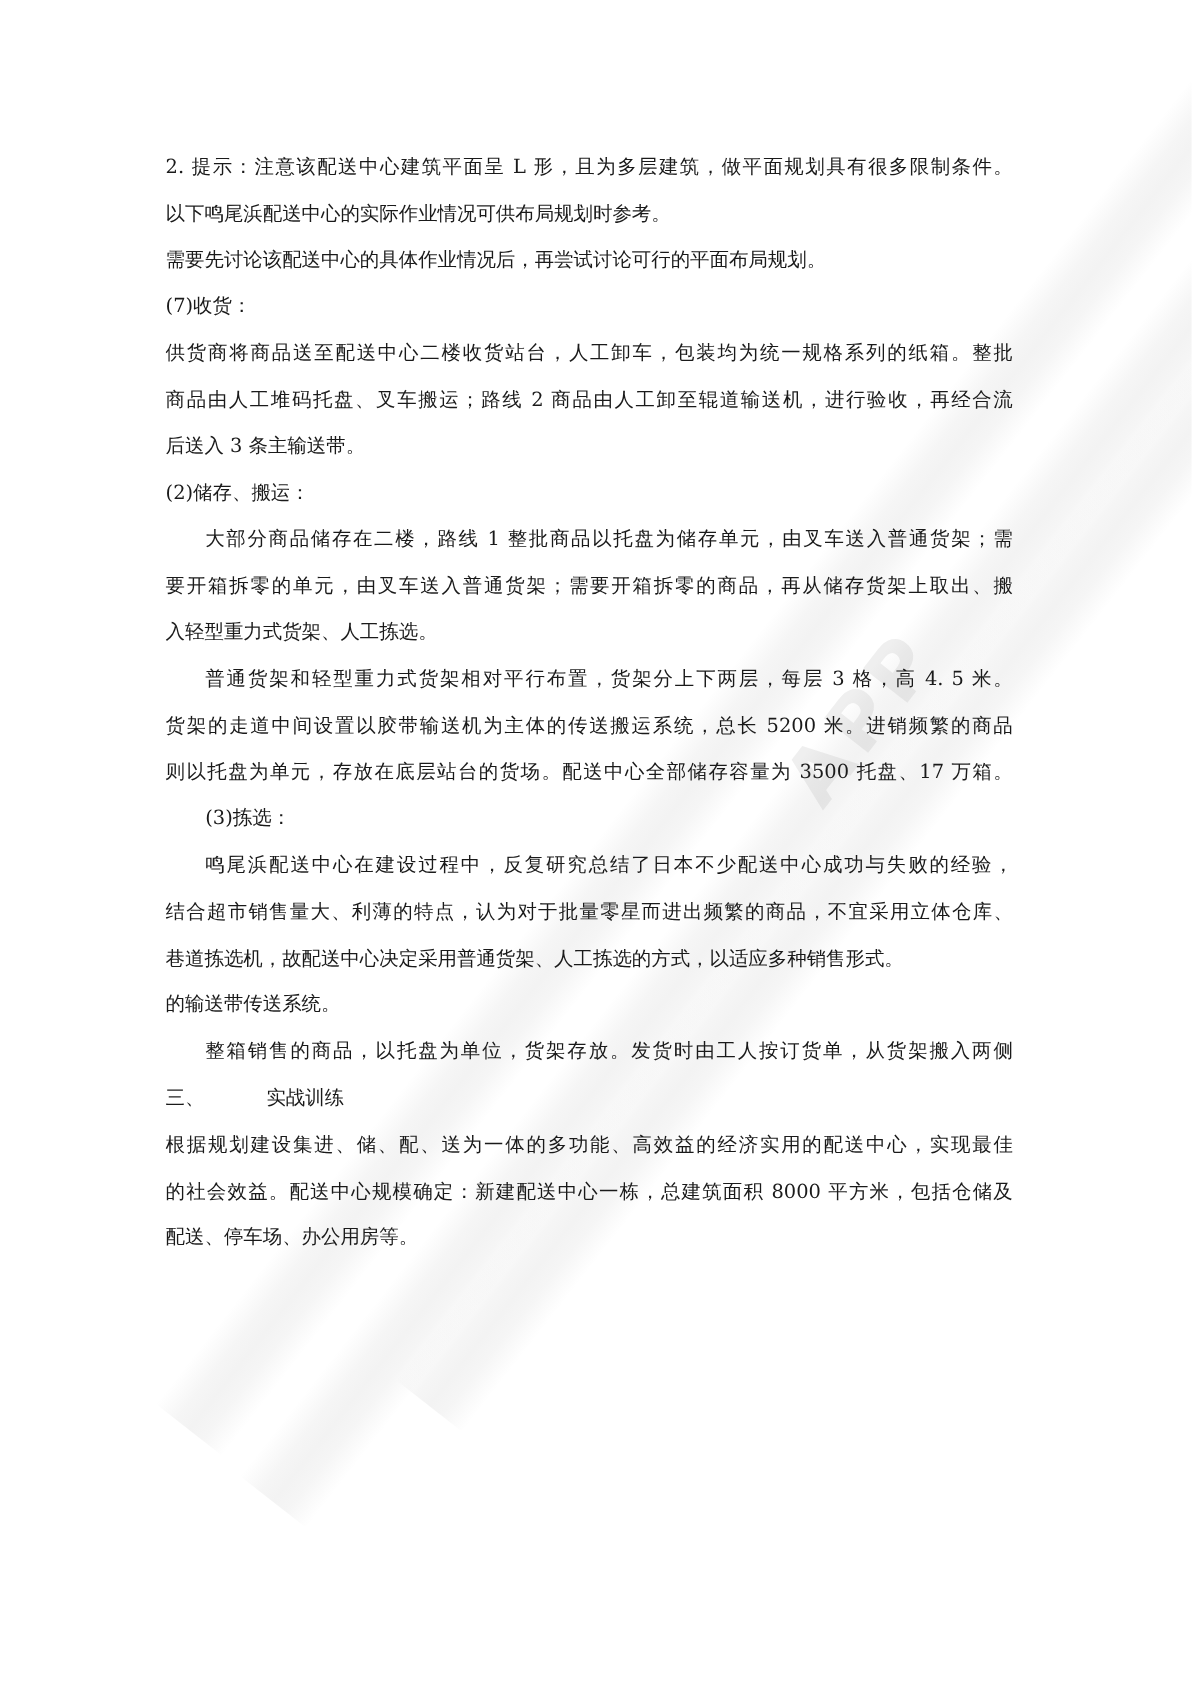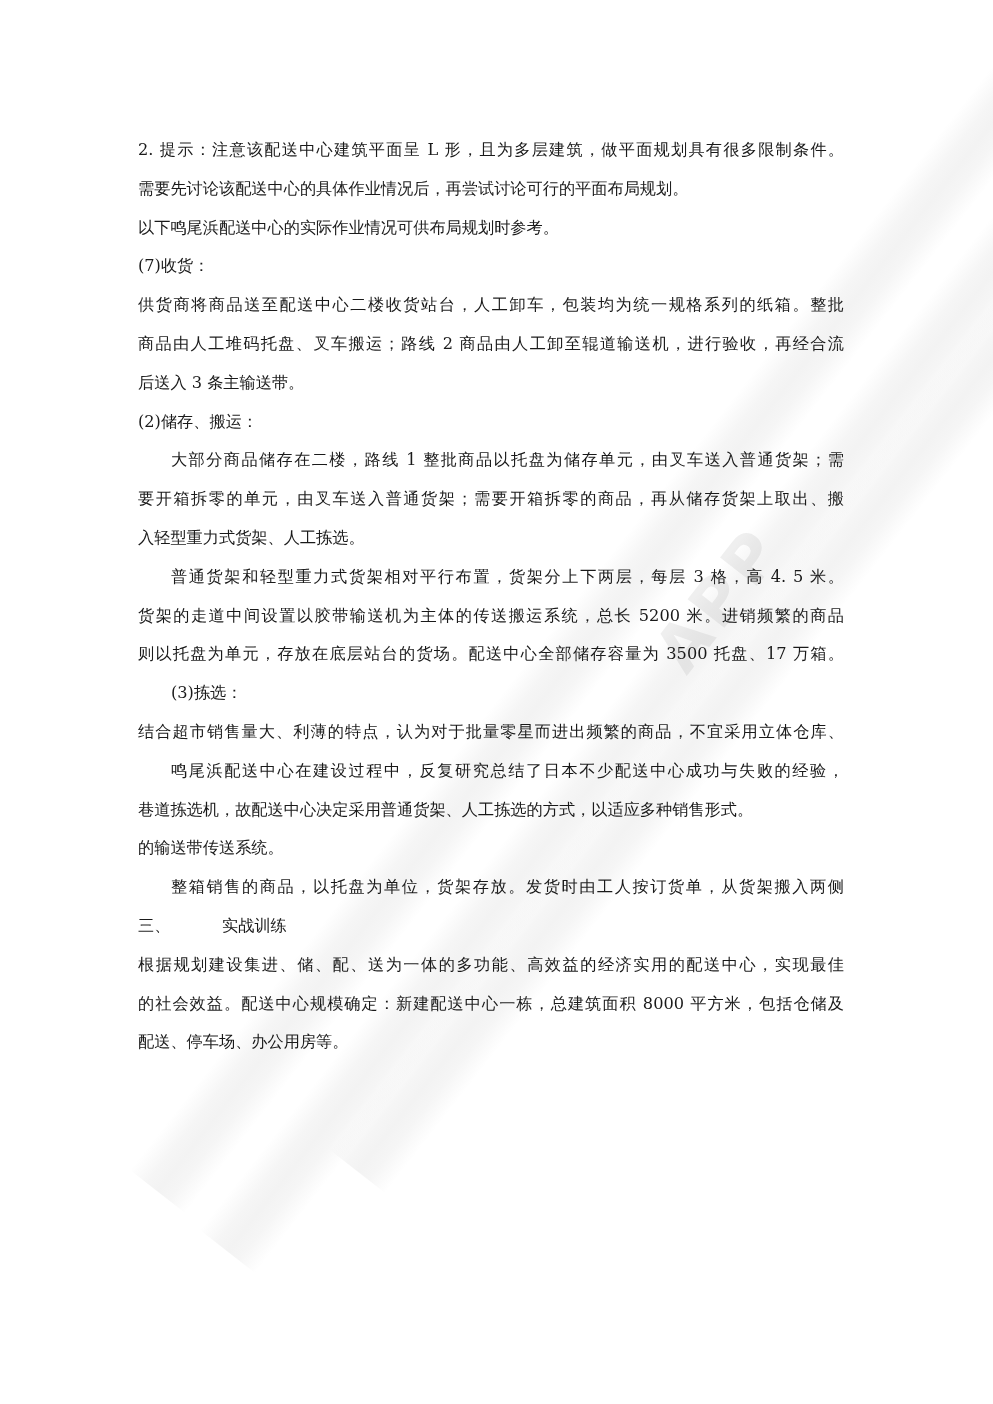--- a/index.html
+++ b/index.html
@@ -12,21 +12,21 @@
   }
   .wm-band {
     position: absolute; width: 1500px; height: 70px;
     background: linear-gradient(180deg, rgba(0,0,0,0) 0%, rgba(120,120,120,0.07) 30%, rgba(120,120,120,0.09) 50%, rgba(120,120,120,0.07) 70%, rgba(0,0,0,0) 100%);
     transform-origin: 0 0; transform: rotate(-52deg);
   }
   .wm-text {
     position: absolute; font-family: "DejaVu Sans", sans-serif; font-size: 64px; font-weight: bold;
     color: rgba(120,120,120,0.12); white-space: nowrap; transform-origin: 0 0; transform: rotate(-52deg); letter-spacing: 6px;
   }
-  .page { position: absolute; left: 138px; top: 131px; width: 706px; }
+  .page { position: absolute; left: 138px; top: 120px; width: 706px; }
   .line {
     font-size: 16.2px; line-height: 38.8px; height: 38.8px; white-space: nowrap; overflow: hidden;
     text-align: justify; text-align-last: justify;
   }
   .line.last { text-align-last: left; }
   .indent { padding-left: 33px; }
   .heading-num { display: inline-block; width: 84px; }
 </style>
 </head>
 <body>
@@ -34,36 +34,36 @@
 <div class="watermark">
   <div class="wm-band" style="left:130px; top:1170px;"></div>
   <div class="wm-band" style="left:200px; top:1230px;"></div>
   <div class="wm-band" style="left:330px; top:1150px;"></div>
   <div class="wm-text" style="left:640px; top:640px;">APP</div>
 </div>
 
 <div class="page" id="page">
   <div id="body-lines">
       <div class="line">2.  提示：注意该配送中心建筑平面呈 L 形，且为多层建筑，做平面规划具有很多限制条件。</div>
+      <div class="line last">以下鸣尾浜配送中心的实际作业情况可供布局规划时参考。</div>
       <div class="line last">需要先讨论该配送中心的具体作业情况后，再尝试讨论可行的平面布局规划。</div>
-      <div class="line last">以下鸣尾浜配送中心的实际作业情况可供布局规划时参考。</div>
       <div class="line last">(7)收货：</div>
       <div class="line">供货商将商品送至配送中心二楼收货站台，人工卸车，包装均为统一规格系列的纸箱。整批</div>
       <div class="line">商品由人工堆码托盘、叉车搬运；路线 2 商品由人工卸至辊道输送机，进行验收，再经合流</div>
       <div class="line last">后送入 3 条主输送带。</div>
       <div class="line last">(2)储存、搬运：</div>
       <div class="line indent">大部分商品储存在二楼，路线 1 整批商品以托盘为储存单元，由叉车送入普通货架；需</div>
       <div class="line">要开箱拆零的单元，由叉车送入普通货架；需要开箱拆零的商品，再从储存货架上取出、搬</div>
       <div class="line last">入轻型重力式货架、人工拣选。</div>
       <div class="line indent">普通货架和轻型重力式货架相对平行布置，货架分上下两层，每层 3 格，高 4. 5 米。</div>
       <div class="line">货架的走道中间设置以胶带输送机为主体的传送搬运系统，总长 5200 米。进销频繁的商品</div>
       <div class="line">则以托盘为单元，存放在底层站台的货场。配送中心全部储存容量为 3500 托盘、17 万箱。</div>
       <div class="line indent last">(3)拣选：</div>
+      <div class="line indent">鸣尾浜配送中心在建设过程中，反复研究总结了日本不少配送中心成功与失败的经验，</div>
       <div class="line">结合超市销售量大、利薄的特点，认为对于批量零星而进出频繁的商品，不宜采用立体仓库、</div>
-      <div class="line indent">鸣尾浜配送中心在建设过程中，反复研究总结了日本不少配送中心成功与失败的经验，</div>
       <div class="line last">巷道拣选机，故配送中心决定采用普通货架、人工拣选的方式，以适应多种销售形式。</div>
       <div class="line last">的输送带传送系统。</div>
       <div class="line indent">整箱销售的商品，以托盘为单位，货架存放。发货时由工人按订货单，从货架搬入两侧</div>
     </div>
   <div class="line last">
     <span class="heading-num">三、</span><span>实战训练</span>
   </div>
   <div id="closing-lines">
       <div class="line">根据规划建设集进、储、配、送为一体的多功能、高效益的经济实用的配送中心，实现最佳</div>
       <div class="line">的社会效益。配送中心规模确定：新建配送中心一栋，总建筑面积 8000 平方米，包括仓储及</div>

